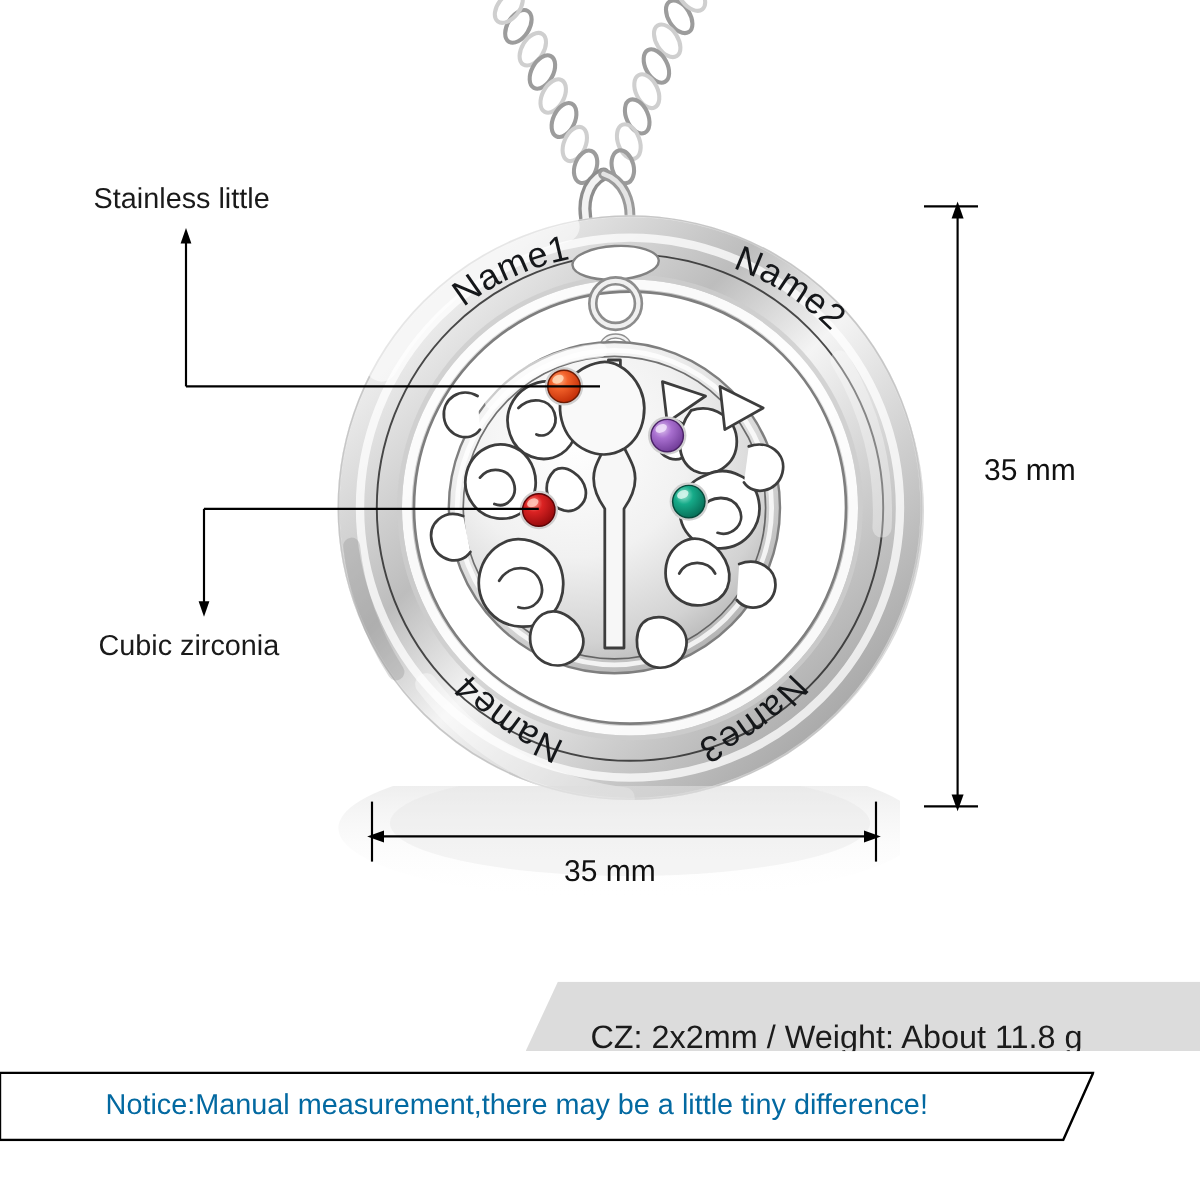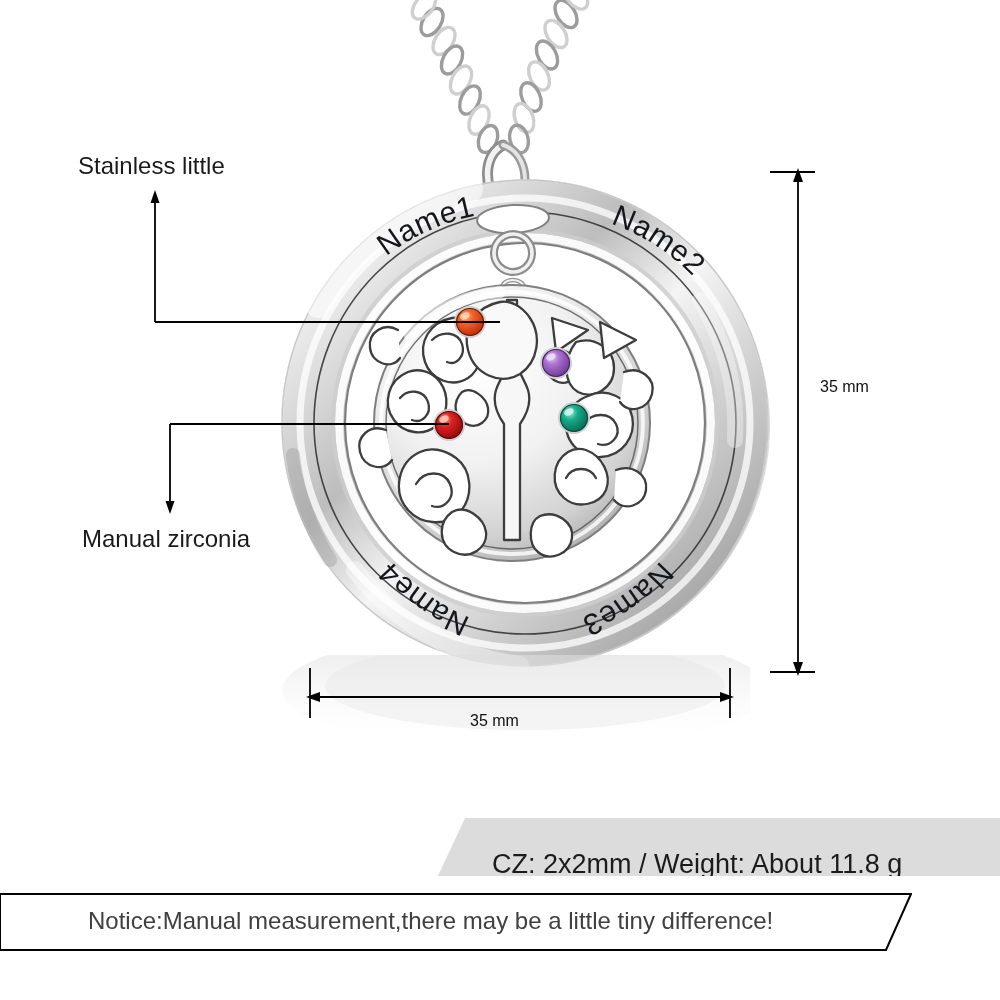--- a/index.html
+++ b/index.html
@@ -5,42 +5,42 @@
   html,body{margin:0;padding:0;background:#fff;}
   body{width:1000px;height:1000px;font-family:"Liberation Sans",sans-serif;overflow:hidden;}
   #stage{position:relative;width:1000px;height:1000px;background:#fff;}
 
   .ann-label{position:absolute;color:#1a1a1a;font-size:24px;white-space:nowrap;font-family:"Liberation Sans",sans-serif;}
   #label-stainless{left:78px;top:152px;}
   #label-cz{left:82px;top:525px;}
 
   .svg-layer{position:absolute;left:0;top:0;width:1000px;height:1000px;pointer-events:none;}
 
-  .dim-text{position:absolute;font-size:16px;color:#111;white-space:nowrap;font-family:"Liberation Sans",sans-serif;}
+  .dim-text{position:absolute;font-size:25px;color:#111;white-space:nowrap;font-family:"Liberation Sans",sans-serif;}
   #dim-v-text{left:820px;top:378px;}
   #dim-h-text{left:470px;top:712px;}
 
   #spec-banner{
     position:absolute;left:438px;top:818px;width:562px;height:58px;
     background:#dcdcdc;
     clip-path:polygon(27px 0, 562px 0, 562px 58px, 0 58px);
     display:flex;align-items:center;
   }
   #spec-banner-text{
     margin-left:54px;font-size:27px;color:#1b1b1b;white-space:nowrap;
     font-family:"Liberation Sans",sans-serif;
     margin-top:35px;
   }
 
   #notice-bar{
     position:absolute;left:0px;top:893px;width:912px;height:58px;
   }
   #notice-shape{position:absolute;left:0;top:0;width:912px;height:58px;}
   #notice-text{
-    position:absolute;left:88px;top:14px;font-size:24px;color:#404040;white-space:nowrap;
+    position:absolute;left:88px;top:14px;font-size:24px;color:#0369a1;white-space:nowrap;
     font-family:"Liberation Sans",sans-serif;
   }
 </style>
 </head>
 <body>
 
 <div id="stage">
 
   <svg class="svg-layer" viewBox="0 0 1000 1000">
     <defs>
@@ -310,21 +310,21 @@
         <line x1="730" y1="668" x2="730" y2="718"></line>
         <line x1="316" y1="697" x2="724" y2="697"></line>
         <path d="M 306 697 L 320 692 L 320 702 Z" fill="#000000" stroke="none"></path>
         <path d="M 734 697 L 720 692 L 720 702 Z" fill="#000000" stroke="none"></path>
       </g>
     </g>
   </svg>
 
   <div class="ann-label" id="label-stainless">Stainless little</div>
 
-  <div class="ann-label" id="label-cz">Manual zirconia</div>
+  <div class="ann-label" id="label-cz">Cubic zirconia</div>
 
   <div class="dim-text" id="dim-v-text">35 mm</div>
 
   <div class="dim-text" id="dim-h-text">35 mm</div>
 
   <div id="spec-banner">
     <span id="spec-banner-text">CZ: 2x2mm / Weight: About 11.8 g</span>
   </div>
 
   <div id="notice-bar">

